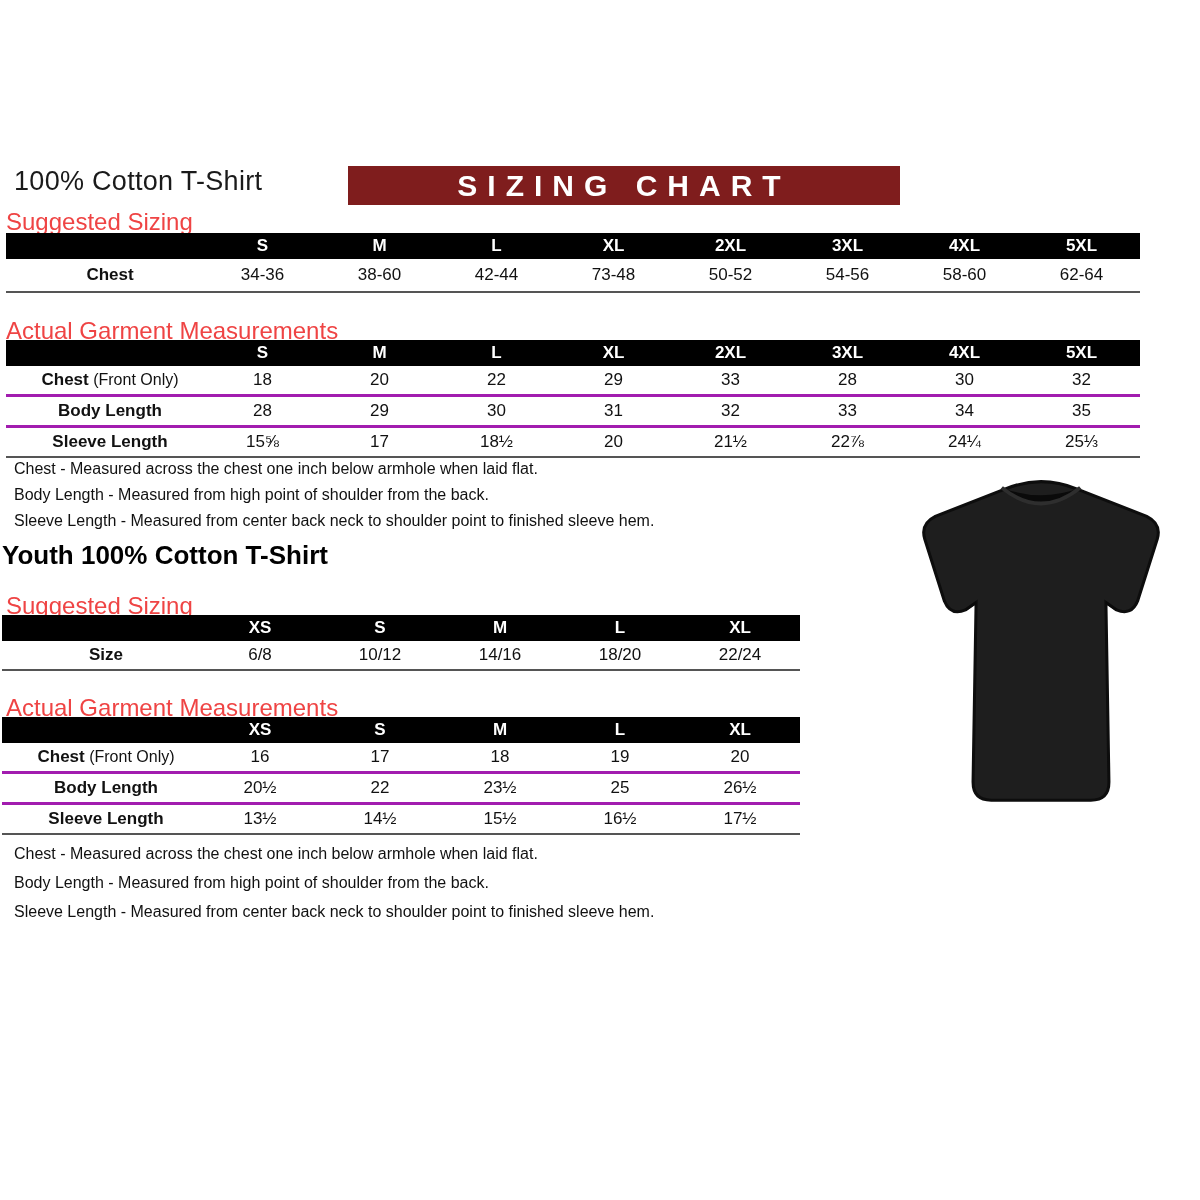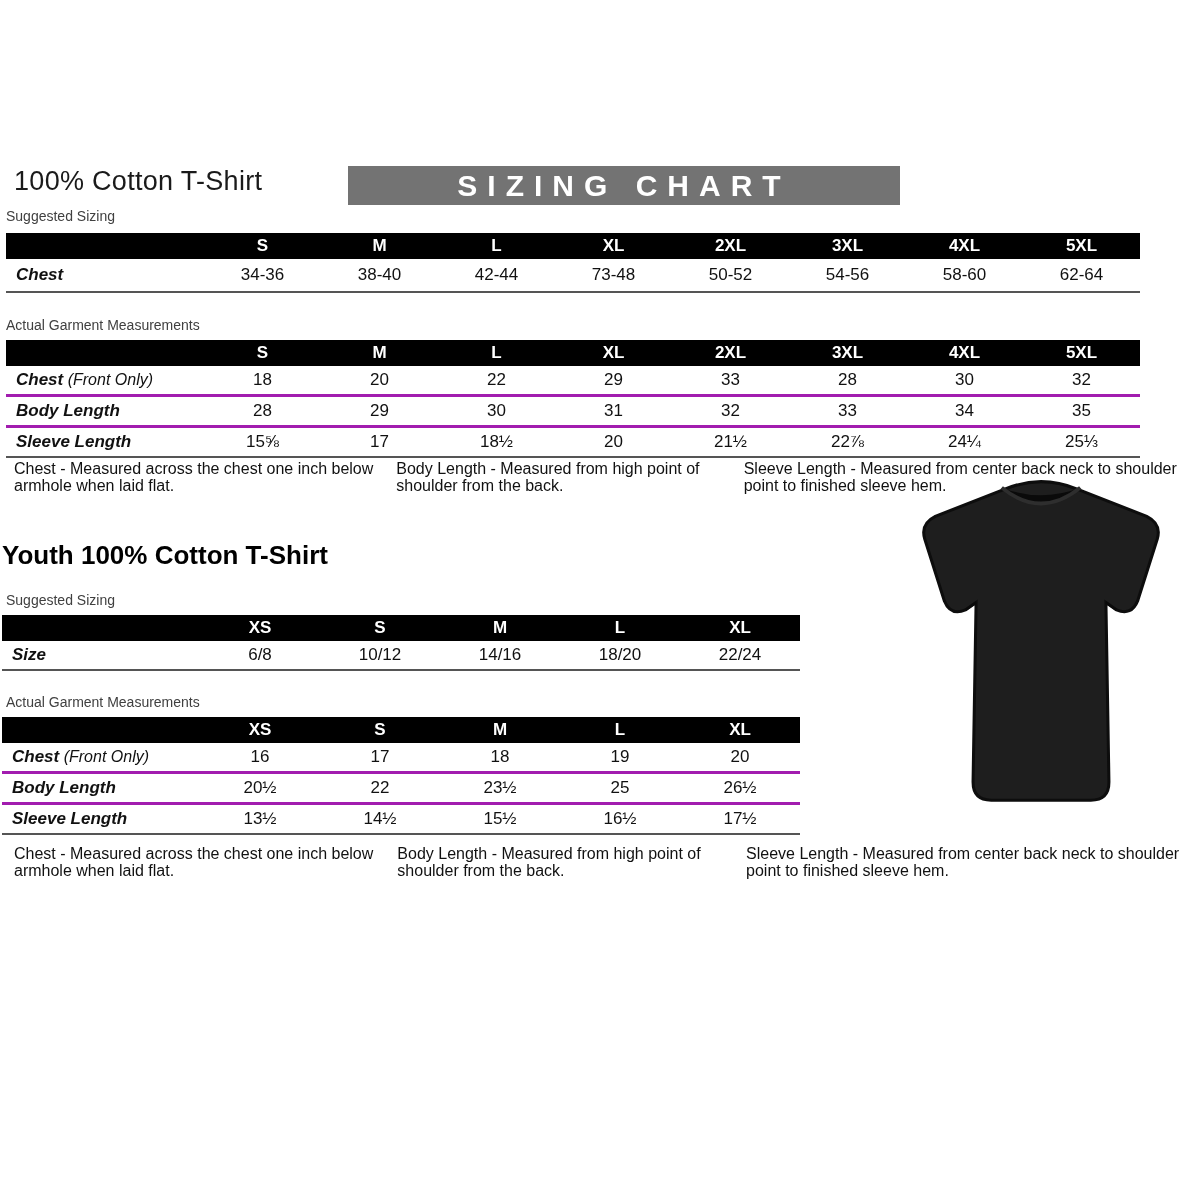--- a/index.html
+++ b/index.html
@@ -3,41 +3,41 @@
 <meta charset="utf-8">
 <style>
   html,body{margin:0;padding:0;background:#fff;}
   .page{
     position:relative;width:1200px;height:1200px;background:#fff;overflow:hidden;
     font-family:"Liberation Sans","DejaVu Sans",sans-serif;color:#111;
   }
   .abs{position:absolute;}
   .page-title{left:14px;top:166px;font-size:27px;font-weight:400;color:#1a1a1a;letter-spacing:.3px;}
   .banner{
-    left:348px;top:166px;width:552px;height:39px;background:#737373;color:#fff;
+    left:348px;top:166px;width:552px;height:39px;background:#7f1d1d;color:#fff;
     display:flex;align-items:center;justify-content:center;
     font-size:30px;font-weight:bold;letter-spacing:10px;
   }
-  .section-label{font-size:14px;color:#404040;}
+  .section-label{font-size:24px;color:#ef4444;}
   .youth-title{left:2px;top:540px;font-size:26px;font-weight:bold;color:#000;}
 
   table.sizing{border-collapse:collapse;table-layout:fixed;font-size:17px;}
   table.sizing th{
     background:#000;color:#fff;font-weight:bold;height:26px;padding:0;
     text-align:center;font-size:17px;
   }
   table.sizing td{
     text-align:center;height:28px;padding:0;border-bottom:3px solid #a21caf;color:#111;
   }
   table.sizing tbody tr:last-child td{border-bottom:2px solid #555;}
-  table.sizing td.rowlabel{text-align:left;padding-left:10px;font-weight:bold;white-space:nowrap;font-style:italic;}
+  table.sizing td.rowlabel{text-align:center;padding-left:10px;font-weight:bold;white-space:nowrap;}
   table.sizing td.rowlabel .suffix{font-weight:400;font-size:16px;}
   table.t1 td{height:32px;}
 
-  .notes{display:flex;flex-direction:row;gap:9px;font-size:16px;color:#111;}
+  .notes{display:flex;flex-direction:column;gap:9px;font-size:16px;color:#111;}
   .notes div{line-height:17px;}
 
   .tshirt{left:890px;top:468px;width:302px;height:370px;}
 </style>
 </head>
 <body>
 
 <div class="page">
 
   <div class="abs page-title">100% Cotton T-Shirt</div>
@@ -60,21 +60,21 @@
         <th>2XL</th>
         <th>3XL</th>
         <th>4XL</th>
         <th>5XL</th>
       </tr>
     </thead>
     <tbody>
       <tr>
         <td class="rowlabel">Chest</td>
         <td>34-36</td>
-        <td>38-40</td>
+        <td>38-60</td>
         <td>42-44</td>
         <td>73-48</td>
         <td>50-52</td>
         <td>54-56</td>
         <td>58-60</td>
         <td>62-64</td>
       </tr>
     </tbody>
   </table>
 

